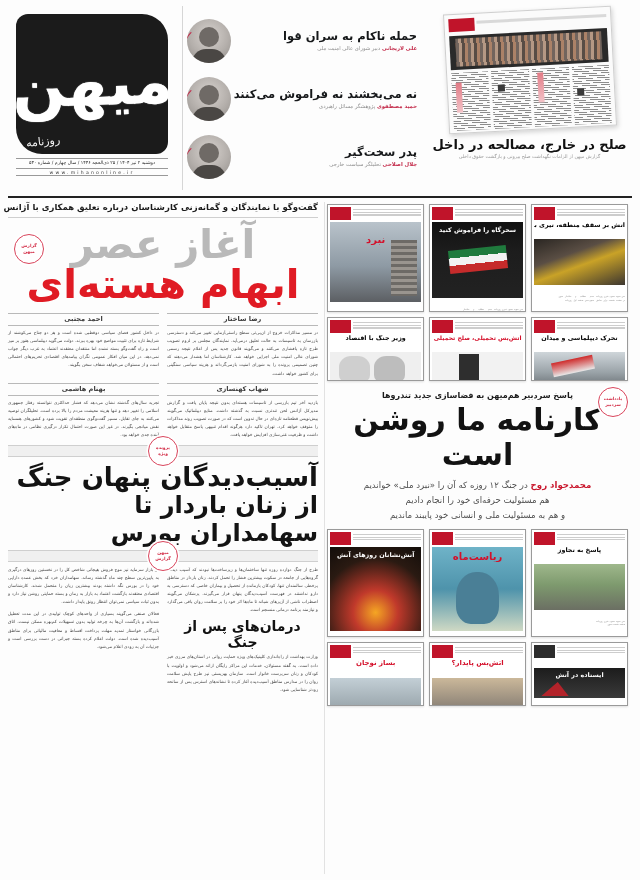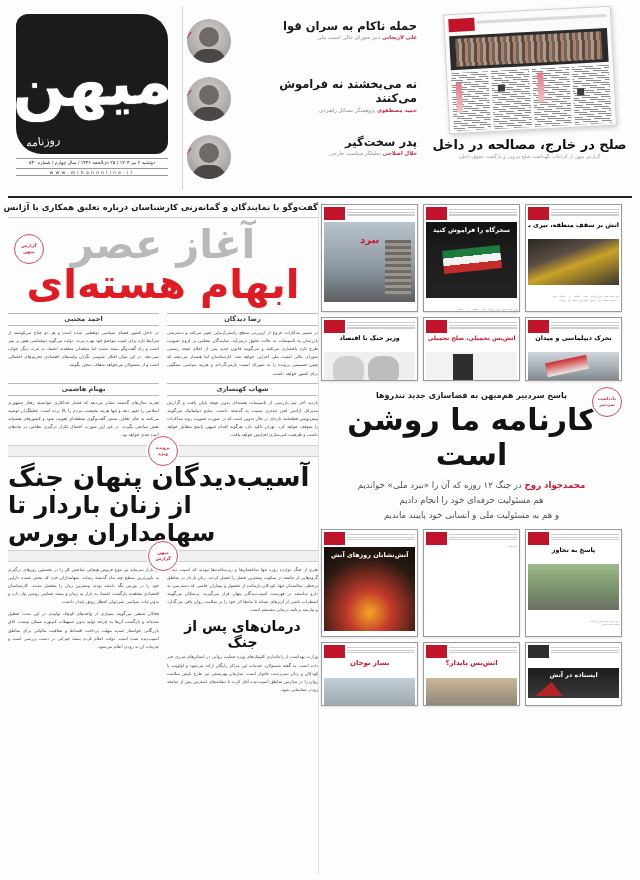--- a/index.html
+++ b/index.html
@@ -61,21 +61,21 @@
     border-bottom: 1px solid #999;
     direction: ltr;
   }
 
   
   .columnists {
     flex: 1; display: flex; flex-direction: column;
     justify-content: space-around; padding: 6px 4px 4px 4px;
     border-left: 1px solid #d6d6d6;
   }
-  .colitem { display: flex; flex-direction: row-reverse; gap: 7px; }
+  .colitem { display: flex; flex-direction: row-reverse; align-items: center; }
   .colphoto {
     width: 44px; height: 44px; flex: 0 0 44px; border-radius: 50%;
     position: relative;
     background: radial-gradient(circle at 50% 38%, #d8d3cf 0%, #b4afab 55%, #8e8a86 100%);
     overflow: hidden;
   }
   .colphoto::after {
     content:""; position:absolute; left:-3px; top:6px;
     width: 46px; height: 44px; border-radius: 50%;
     border: 1.6px solid #c32b4a; border-top-color: transparent;
@@ -135,21 +135,21 @@
     margin-top: 7px; direction: rtl; text-align:left; white-space: nowrap;
   }
   .topcard-sub {
     font-size: 4.8px; color:#9a9a9a; margin-top:2px; direction: rtl;
     text-align:center; white-space: nowrap;
   }
 
   .rule-hard { height: 2px; background: #222; margin: 2px 0 4px 0; }
 
   
-  .body-grid { display: flex; flex-direction: row-reverse; height: 672px; }
+  .body-grid { display: flex; flex-direction: row-reverse; gap: 6px; height: 672px; }
   .col-right { width: 310px; display:flex; flex-direction:column; }
   .col-left  { width: 306px; display:flex; flex-direction:column; border-left: 1px solid #e2e2e2;}
 
   
   .kicker {
     font-size: 8.5px; font-weight:700; color:#1b1b1b; direction: rtl;
     text-align:center; border-bottom: 1px solid #cfcfcf; padding-bottom: 5px;
     white-space: nowrap; letter-spacing:-.2px;
   }
   .hl-wrap { position: relative; text-align: center; padding: 6px 0 2px 0; direction: rtl;}
@@ -182,21 +182,21 @@
     font-size: 4.4px; line-height: 1.85; color: #4a4a4a; text-align: justify;
     column-gap: 0;
   }
 
   
   .band {
     margin-top: 6px; border-top: 1px solid #cfcfcf; border-bottom: 1px solid #cfcfcf;
     background: #f0f0f0; height: 12px; position: relative;
   }
   .stamp.s-band { top: -10px; left: 50%; transform: translateX(-50%); }
-  .hl2 { text-align:left; direction: rtl; padding: 6px 0 2px 0; position:relative;}
+  .hl2 { text-align:right; direction: rtl; padding: 6px 0 2px 0; position:relative;}
   .hl2-l1 { font-size: 26px; font-weight:800; color:#131313; line-height:1.12; letter-spacing:-.6px;}
   .hl2-l2 { font-size: 24px; font-weight:700; color:#131313; line-height:1.15; letter-spacing:-.6px;}
   .band2 {
     border-top: 1px solid #cfcfcf; border-bottom: 1px solid #cfcfcf;
     background: #f0f0f0; height: 12px; position: relative; margin-bottom: 4px;
   }
   .stamp.s-band2 { top: -10px; left: 50%; transform: translateX(-50%); }
 
   .twocol { display:flex; gap: 8px; direction: rtl; flex: 1; }
   .tc { flex:1; }
@@ -347,21 +347,21 @@
         <div class="stamp s-main">
           <span>گزارش</span>
           <span>میهن</span>
         </div>
         <div class="hl-line1">آغاز عصر</div>
         <div class="hl-line2">ابهام هسته‌ای</div>
       </div>
 
       <div class="quad">
         <div class="art">
-          <div class="art-byline">رضا دیدگان</div>
+          <div class="art-byline">رضا ساختار</div>
           <div class="art-body">در مسیر مذاکرات خروج از ان‌پی‌تی سطح راستی‌آزمایی تغییر می‌کند و دسترسی بازرسان به تاسیسات به حالت تعلیق درمی‌آید. نمایندگان مجلس بر لزوم تصویب طرح تازه پافشاری می‌کنند و می‌گویند قانون جدید پس از اعلام نتیجه رسمی شورای عالی امنیت ملی اجرایی خواهد شد. کارشناسان اما هشدار می‌دهند که چنین تصمیمی پرونده را به شورای امنیت بازمی‌گرداند و هزینه سیاسی سنگینی برای کشور خواهد داشت.</div>
         </div>
         <div class="art">
           <div class="art-byline">احمد مجتبی</div>
           <div class="art-body">در داخل کشور فضای سیاسی دوقطبی شده است و هر دو جناح می‌کوشند از شرایط تازه برای تثبیت مواضع خود بهره ببرند. دولت می‌گوید دیپلماسی هنوز بر میز است و راه گفت‌وگو بسته نشده اما منتقدان معتقدند اعتماد به غرب دیگر جواب نمی‌دهد. در این میان افکار عمومی نگران پیامدهای اقتصادی تحریم‌های احتمالی است و از مسئولان می‌خواهد شفاف سخن بگویند.</div>
         </div>
         <div class="art">
           <div class="art-byline">شهاب کهنسازی</div>
           <div class="art-body">بازدید آخر تیم بازرسی از تاسیسات هسته‌ای بدون نتیجه پایان یافت و گزارش مدیرکل آژانس لحن تندتری نسبت به گذشته داشت. منابع دیپلماتیک می‌گویند پیش‌نویس قطعنامه تازه‌ای در حال تدوین است که در صورت تصویب روند مذاکرات را متوقف خواهد کرد. تهران تاکید دارد هرگونه اقدام تنبیهی پاسخ متقابل خواهد داشت و ظرفیت غنی‌سازی افزایش خواهد یافت.</div>
         </div>
@@ -535,20 +535,24 @@
 
         <div class="thumb">
           <div class="t-head">
             <span class="t-logo"></span>
             <span class="t-lines">
                 <i></i>
                 <i></i>
                 <i></i>
               </span>
           </div>
+          <div class="t-img" style="height:84px;background:linear-gradient(180deg,#6fb3c8 0%,#4e93ab 50%,#cfd9c4 100%);margin-top:2px">
+            <div class="t-hl red" style="padding-top:2px">ریاست‌ماه</div>
+            <div style="position:absolute;left:26%;top:30%;width:48%;height:62%;border-radius:46% 46% 34% 34%;background:#4a7f96"></div>
+          </div>
           <div class="t-txt">متن نمونه</div>
         </div>
 
         <div class="thumb">
           <div class="t-head">
             <span class="t-logo"></span>
             <span class="t-lines">
                 <i></i>
                 <i></i>
                 <i></i>

